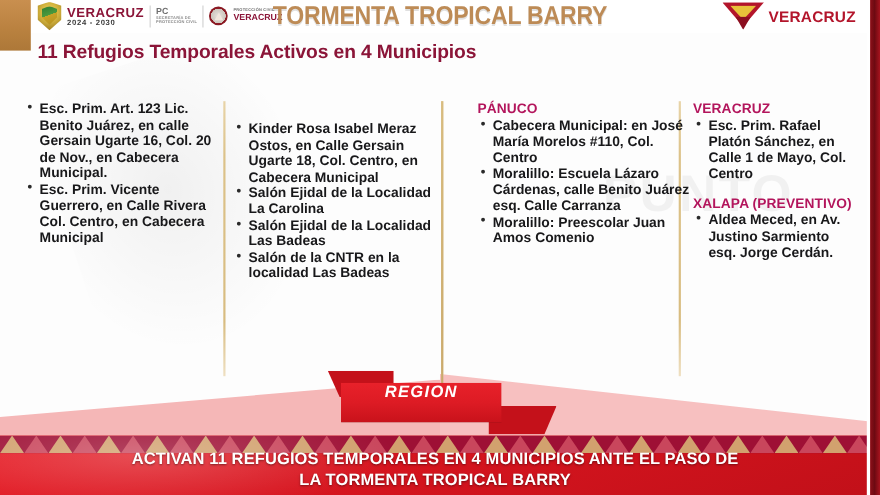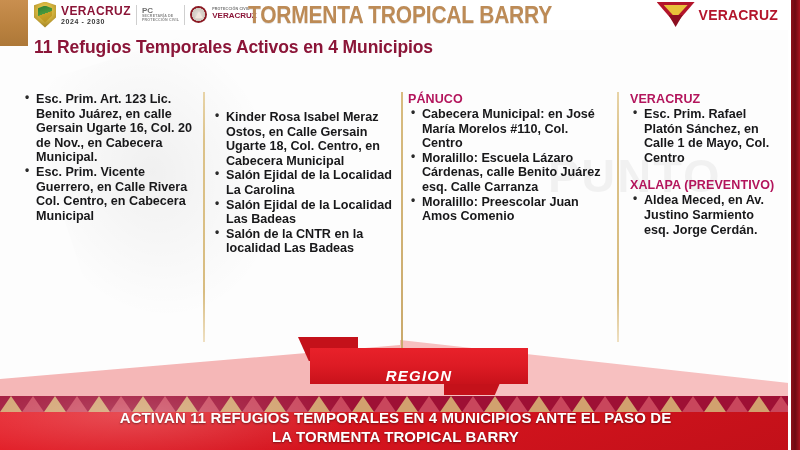--- a/index.html
+++ b/index.html
@@ -137,21 +137,21 @@
     transform:rotate(-18deg); pointer-events:none; z-index:1;
   }
 
   
   .cols {
     position:absolute; left:0; top:92px; width:791px; height:250px; z-index:5;
   }
   .col { position:absolute; top:0; }
   .col-0 { left:22px;  width:180px; }
   .col-1 { left:212px; width:180px;margin-top:18px; }
-  .col-2 { left:408px; width:196px; }
+  .col-2 { left:434px; width:196px; }
   .col-3 { left:630px; width:150px; }
 
   .divider {
     position:absolute; top:0; width:2px; height:250px;
     background:linear-gradient(180deg,#e8d4a8 0%, #dcc289 20%, #d8bc80 80%, #efe0c2 100%);
   }
   .div-0 { left:203px; }
   .div-1 { left:401px; }
   .div-2 { left:617px; }
 
@@ -196,24 +196,24 @@
     position:absolute; left:0; top:0; width:60px; height:24px;
     background:#c4111a;
     clip-path:polygon(0% 0%, 100% 0%, 100% 100%, 18% 100%);
   }
   .ribbon .tail-r {
     position:absolute; right:0; bottom:0px; width:62px; height:26px;
     background:#c4111a;
     clip-path:polygon(0% 0%, 100% 0%, 82% 100%, 0% 100%);
   }
   .ribbon .body {
-    position:absolute; left:12px; top:11px; width:218px; height:36px;
+    position:absolute; left:12px; top:11px; width:146px; height:36px;
     background:linear-gradient(180deg,#e8212a 0%, #dd1b24 50%, #c8121b 100%);
     clip-path:polygon(0% 0%, 100% 0%, 100% 100%, 0% 100%);
-    display:flex; align-items:flex-end; justify-content:center;
+    display:flex; align-items:flex-start; justify-content:center;
     box-shadow:0 1px 2px rgba(0,0,0,.25);
   }
   .ribbon .body span {
     font-size:15px; font-weight:bold; font-style:italic; color:#ffffff;
     letter-spacing:1.2px;
   }
 
   
   .footer {
     position:absolute; left:0; top:396px; width:791px; height:54px;

